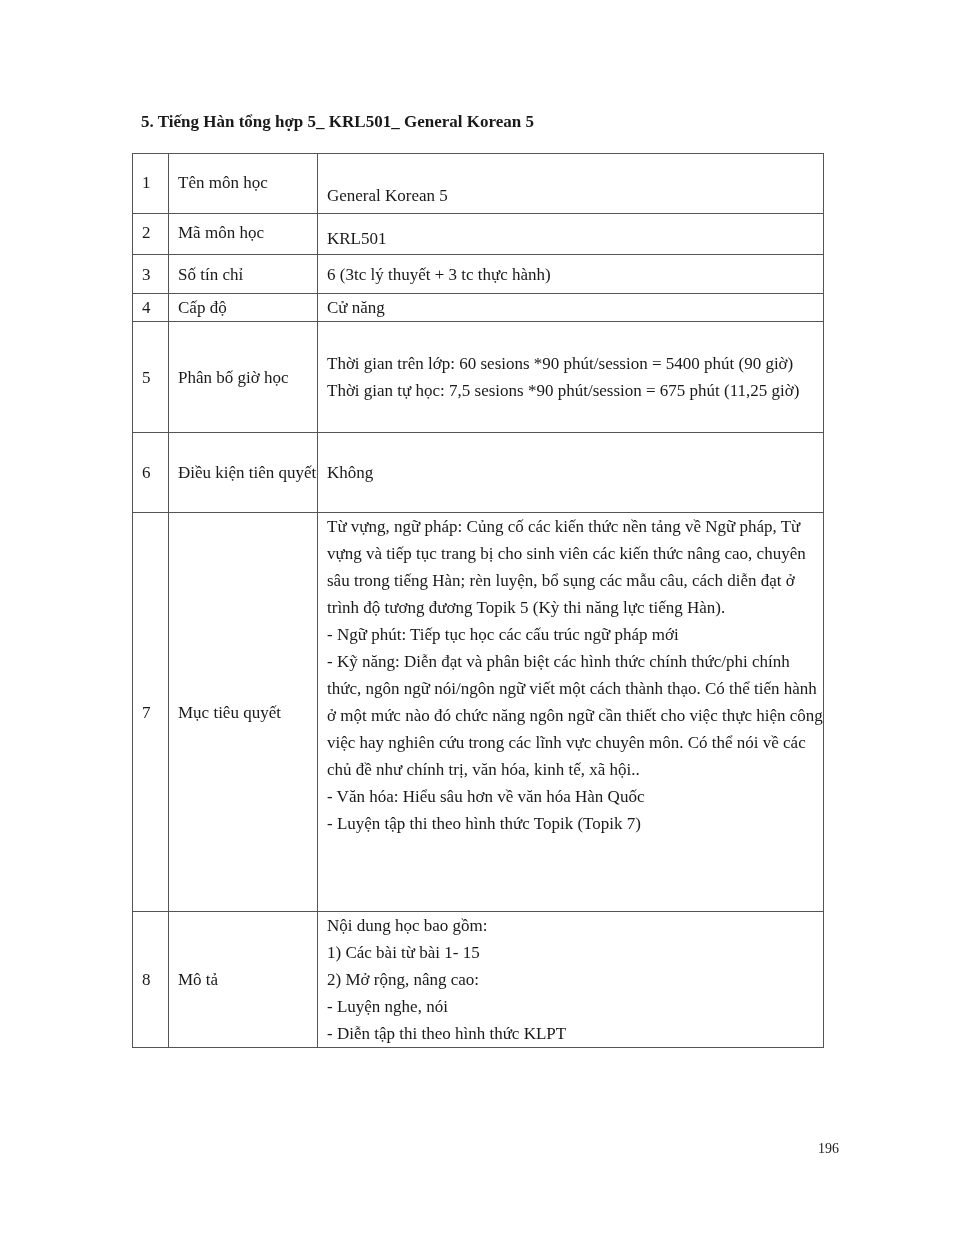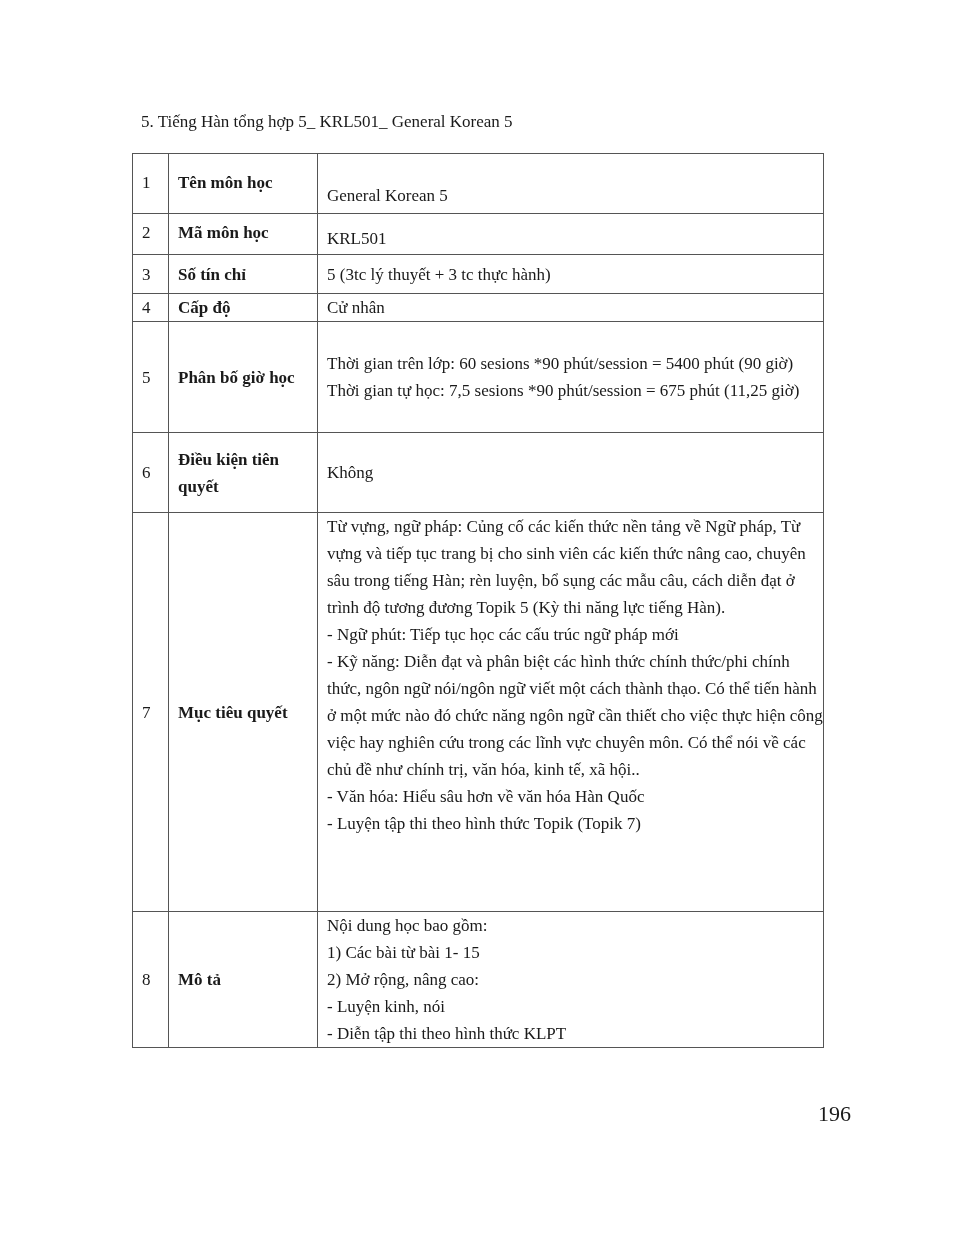--- a/index.html
+++ b/index.html
@@ -1,24 +1,24 @@
 <!DOCTYPE html>
 <html><head>
 <meta charset="utf-8">
 <style>
   html, body { margin:0; padding:0; background:#ffffff; }
   body { width:960px; height:1242px; position:relative; font-family:"Liberation Serif", serif; color:#1a1a1a; }
-  .title { position:absolute; left:141px; top:112px; font-size:17px; font-weight:normal; }
+  .title { position:absolute; left:141px; top:112px; font-size:17px; font-weight:bold; }
   table.course { position:absolute; left:132px; top:153px; border-collapse:collapse; width:692px; font-size:17px; }
   table.course td { border:1px solid #555; vertical-align:middle; padding:0 0 0 9px; line-height:27px; }
   td.num { width:26px; padding-left:9px; }
-  td.label { width:139px; font-weight:bold; padding-left:9px; }
+  td.label { width:139px; font-weight:normal; padding-left:9px; }
   td.val { padding-left:8px; padding-right:6px; }
   .line { display:block; }
-  .page-num { position:absolute; left:818px; top:1101px; font-size:22px;font-family:Liberation Serif, serif; }
+  .page-num { position:absolute; left:818px; top:1141px; font-size:14px;font-family:Liberation Serif, serif; }
 </style>
 </head>
 <body>
 
 <div class="title">5. Tiếng Hàn tổng hợp 5_ KRL501_ General Korean 5</div>
 
 <table class="course">
   <tbody>
       <tr style="height:60px">
     <td class="num" style="vertical-align:top;padding-top:15px">1</td>
@@ -31,28 +31,28 @@
     <td class="num" style="vertical-align:top;padding-top:5px">2</td>
     <td class="label" style="vertical-align:top;padding-top:5px">Mã môn  học</td>
     <td class="val" style="vertical-align:bottom;padding-bottom:2px">
           <span class="line">KRL501</span>
         </td>
   </tr>
   <tr style="height:39px">
     <td class="num">3</td>
     <td class="label">Số tín chỉ</td>
     <td class="val">
-          <span class="line">5 (3tc lý thuyết + 3 tc thực hành)</span>
+          <span class="line">6 (3tc lý thuyết + 3 tc thực hành)</span>
         </td>
   </tr>
   <tr style="height:28px">
     <td class="num">4</td>
     <td class="label">Cấp độ</td>
     <td class="val">
-          <span class="line">Cử nhân</span>
+          <span class="line">Cử năng</span>
         </td>
   </tr>
   <tr style="height:111px">
     <td class="num">5</td>
     <td class="label">Phân bố giờ học</td>
     <td class="val">
       <span class="line">Thời gian trên lớp: 60 sesions *90 phút/session = 5400 phút (90 giờ)</span>
       <span class="line">Thời gian tự học: 7,5 sesions *90 phút/session = 675 phút (11,25 giờ)</span>
     </td>
   </tr>
@@ -74,20 +74,20 @@
       <span class="line">- Luyện tập thi theo hình thức Topik (Topik 7)</span>
     </td>
   </tr>
   <tr style="height:136px">
     <td class="num">8</td>
     <td class="label">Mô tả</td>
     <td class="val" style="vertical-align:top">
       <span class="line">Nội dung học bao gồm:</span>
       <span class="line">1) Các bài từ bài 1- 15</span>
       <span class="line">2) Mở rộng, nâng cao:</span>
-      <span class="line">- Luyện kinh, nói</span>
+      <span class="line">- Luyện nghe, nói</span>
       <span class="line">- Diễn tập thi theo hình thức KLPT</span>
     </td>
   </tr>
 </tbody>
   </table>
 
 <div class="page-num">196</div>
 
 </body></html>

